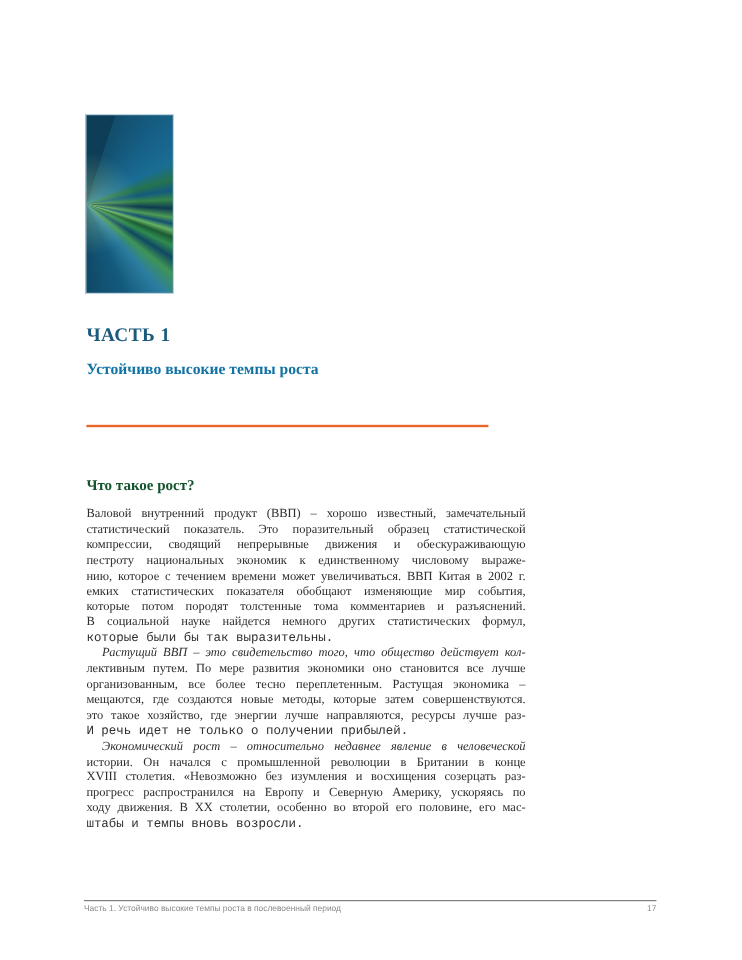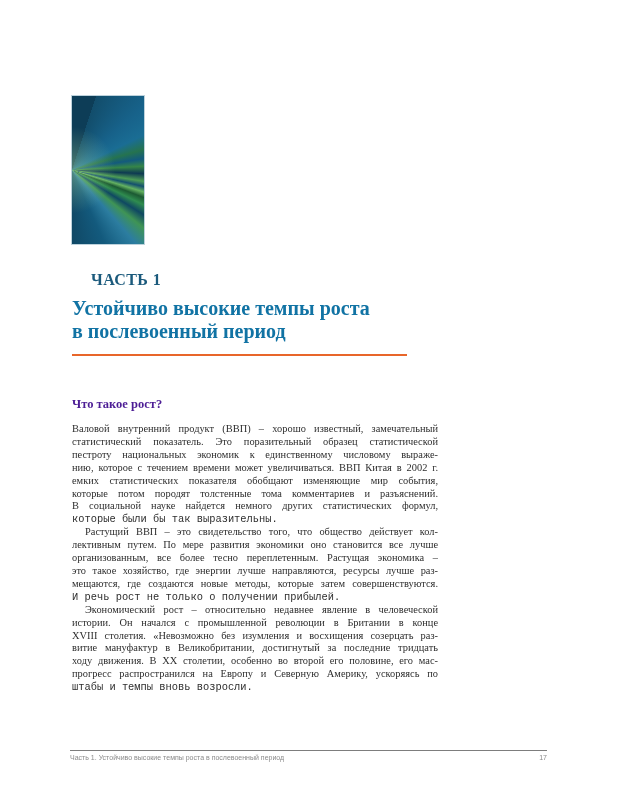--- a/index.html
+++ b/index.html
@@ -50,49 +50,48 @@
   }
 
   .part-label {
     position: absolute;
     left: 72px;
     top: 271px;
     font-size: 16px;
     font-weight: bold;
     letter-spacing: 0.4px;
     color: #1b5a7c;
-    margin-left: 19px;
   }
 
   .chapter-title {
     position: absolute;
     left: 72px;
     top: 297px;
-    font-size: 20px;
+    font-size: 13px;
     font-weight: bold;
     line-height: 22.5px;
     color: #1173a4;
   }
 
   .orange-rule {
     position: absolute;
     left: 72px;
     top: 354px;
     width: 335px;
     height: 2px;
     background: #e8662a;
   }
 
   .section-heading {
     position: absolute;
     left: 72px;
     top: 397px;
     font-size: 12.5px;
     font-weight: bold;
-    color: #4c1d95;
+    color: #14532d;
   }
 
   .article-body {
     position: absolute;
     left: 72px;
     top: 423px;
     width: 366px;
     font-size: 10.4px;
     line-height: 12.9px;
     color: #2e2e2e;
@@ -101,20 +100,21 @@
   .line {
     text-align: justify;
     text-align-last: justify;
   }
   .line.last {
     text-align-last: left;
     font-family: Liberation Mono, monospace;
   }
   .para.indented .line:first-child {
     text-indent: 13px;
+    font-style: italic;
   }
 
   .footer-rule {
     position: absolute;
     left: 70px;
     top: 750px;
     width: 477px;
     height: 1px;
     background: #7d7d7d;
   }
@@ -134,53 +134,52 @@
 <body>
 
 <div class="page">
 
   <div class="chapter-art"></div>
 
   <div class="part-label">ЧАСТЬ 1</div>
 
   <div class="chapter-title">
     <div>Устойчиво высокие темпы роста</div>
-    <div>в послевоенный период</div>
   </div>
 
   <div class="orange-rule"></div>
 
   <div class="section-heading">Что такое рост?</div>
 
   <div class="article-body">
       <div class="para">
         <div class="line">Валовой внутренний продукт (ВВП) – хорошо известный, замечательный</div>
         <div class="line">статистический показатель. Это поразительный образец статистической</div>
+        <div class="line">компрессии, сводящий непрерывные движения и обескураживающую</div>
         <div class="line">пестроту национальных экономик к единственному числовому выраже-</div>
         <div class="line">нию, которое с течением времени может увеличиваться. ВВП Китая в 2002 г.</div>
         <div class="line">емких статистических показателя обобщают изменяющие мир события,</div>
         <div class="line">которые потом породят толстенные тома комментариев и разъяснений.</div>
         <div class="line">В социальной науке найдется немного других статистических формул,</div>
         <div class="line last">которые были бы так выразительны.</div>
       </div>
       <div class="para indented">
         <div class="line">Растущий ВВП – это свидетельство того, что общество действует кол-</div>
         <div class="line">лективным путем. По мере развития экономики оно становится все лучше</div>
         <div class="line">организованным, все более тесно переплетенным. Растущая экономика –</div>
+        <div class="line">мещаются, где создаются новые методы, которые затем совершенствуются.</div>
         <div class="line">это такое хозяйство, где энергии лучше направляются, ресурсы лучше раз-</div>
-        <div class="line">мещаются, где создаются новые методы, которые затем совершенствуются.</div>
-        <div class="line last">И речь рост не только о получении прибылей.</div>
+        <div class="line last">И речь идет не только о получении прибылей.</div>
       </div>
       <div class="para indented">
         <div class="line">Экономический рост – относительно недавнее явление в человеческой</div>
         <div class="line">истории. Он начался с промышленной революции в Британии в конце</div>
         <div class="line">XVIII столетия. «Невозможно без изумления и восхищения созерцать раз-</div>
-        <div class="line">витие мануфактур в Великобритании, достигнутый за последние тридцать</div>
+        <div class="line">прогресс распространился на Европу и Северную Америку, ускоряясь по</div>
         <div class="line">ходу движения. В XX столетии, особенно во второй его половине, его мас-</div>
-        <div class="line">прогресс распространился на Европу и Северную Америку, ускоряясь по</div>
         <div class="line last">штабы и темпы вновь возросли.</div>
       </div>
     </div>
 
   <div class="footer-rule"></div>
 
   <div class="footer">
     <span>Часть 1. Устойчиво высокие темпы роста в послевоенный период</span>
     <span>17</span>
   </div>

